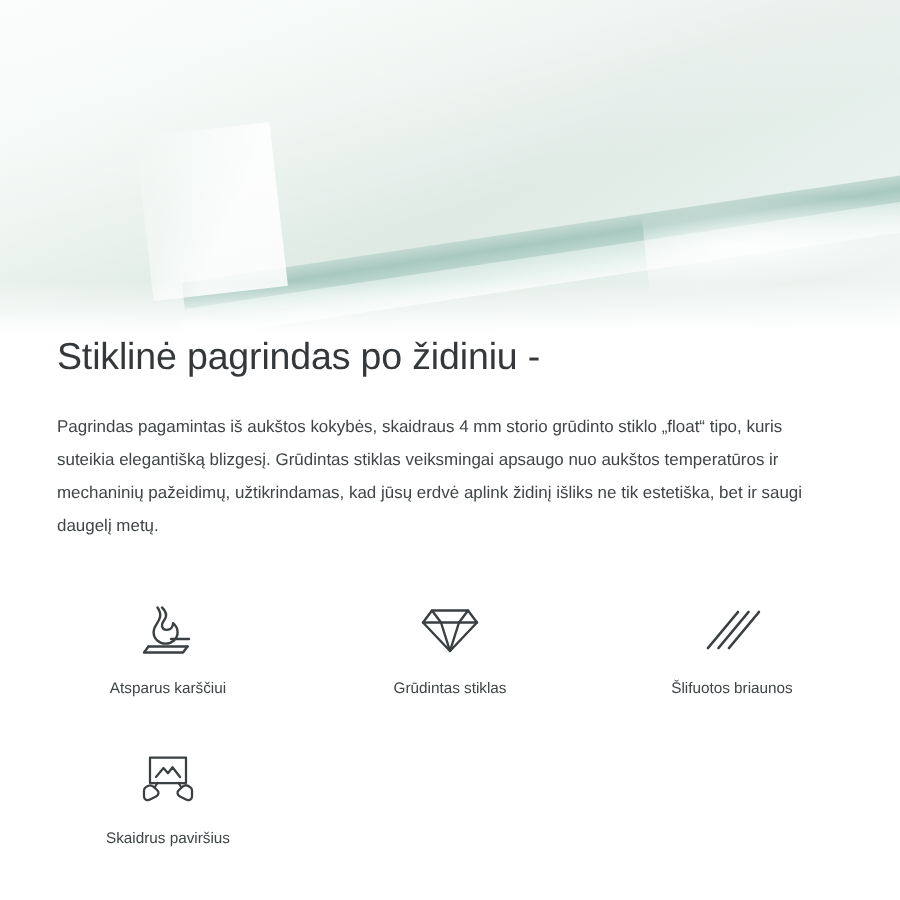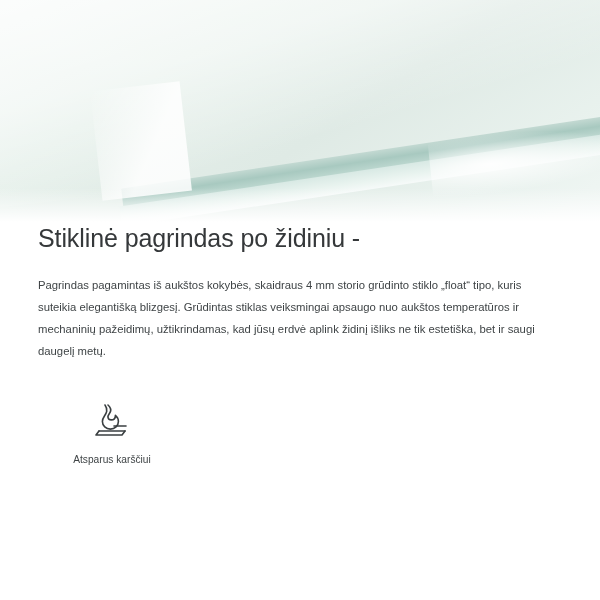--- a/index.html
+++ b/index.html
@@ -201,17 +201,50 @@
           <path d="M7 30h26"></path>
           <path d="M7 30l-3 4h26l3-4"></path>
           <path d="M22 25h12"></path>
         </svg>
       </span>
       <span class="feature-label">Atsparus karščiui</span>
     </div>
 
 
 
-
-
+    <div class="feature">
+      <span class="feature-icon">
+        <svg width="40" height="36" viewBox="0 0 40 36" fill="none" stroke="#3a3f41" stroke-width="1.6" stroke-linecap="round" stroke-linejoin="round">
+          <path d="M8 5h24l6 8-18 19L2 13 8 5z"></path>
+          <path d="M2 13h36"></path>
+          <path d="M8 5l6 8M32 5l-6 8"></path>
+          <path d="M14 13l6 19M26 13l-6 19"></path>
+        </svg>
+      </span>
+      <span class="feature-label">Grūdintas stiklas</span>
+    </div>
+
+    <div class="feature">
+      <span class="feature-icon">
+        <svg width="38" height="36" viewBox="0 0 38 36" fill="none" stroke="#3a3f41" stroke-width="1.8" stroke-linecap="round">
+          <path d="M10 30L30 6"></path>
+          <path d="M17 30L37 6"></path>
+          <path d="M3 30L23 6"></path>
+        </svg>
+      </span>
+      <span class="feature-label">Šlifuotos briaunos</span>
+    </div>
+
+    <div class="feature">
+      <span class="feature-icon">
+        <svg width="42" height="36" viewBox="0 0 42 36" fill="none" stroke="#3a3f41" stroke-width="1.5" stroke-linecap="round" stroke-linejoin="round">
+          <rect x="9" y="3" width="24" height="17"></rect>
+          <path d="M13 16l5-6 3 3.5 3-4 5 6.5"></path>
+          <path d="M6 23c2-2 4-2 6 0l2 2c1 1 1 3-1 4l-4 2c-2 1-4 0-4-2v-4c0-1 .4-1.6 1-2z"></path>
+          <path d="M36 23c-2-2-4-2-6 0l-2 2c-1 1-1 3 1 4l4 2c2 1 4 0 4-2v-4c0-1-.4-1.6-1-2z"></path>
+          <path d="M12 23l2-3M30 23l-2-3"></path>
+        </svg>
+      </span>
+      <span class="feature-label">Skaidrus paviršius</span>
+    </div>
 
   </div>
 </div>
 
 </body></html>

